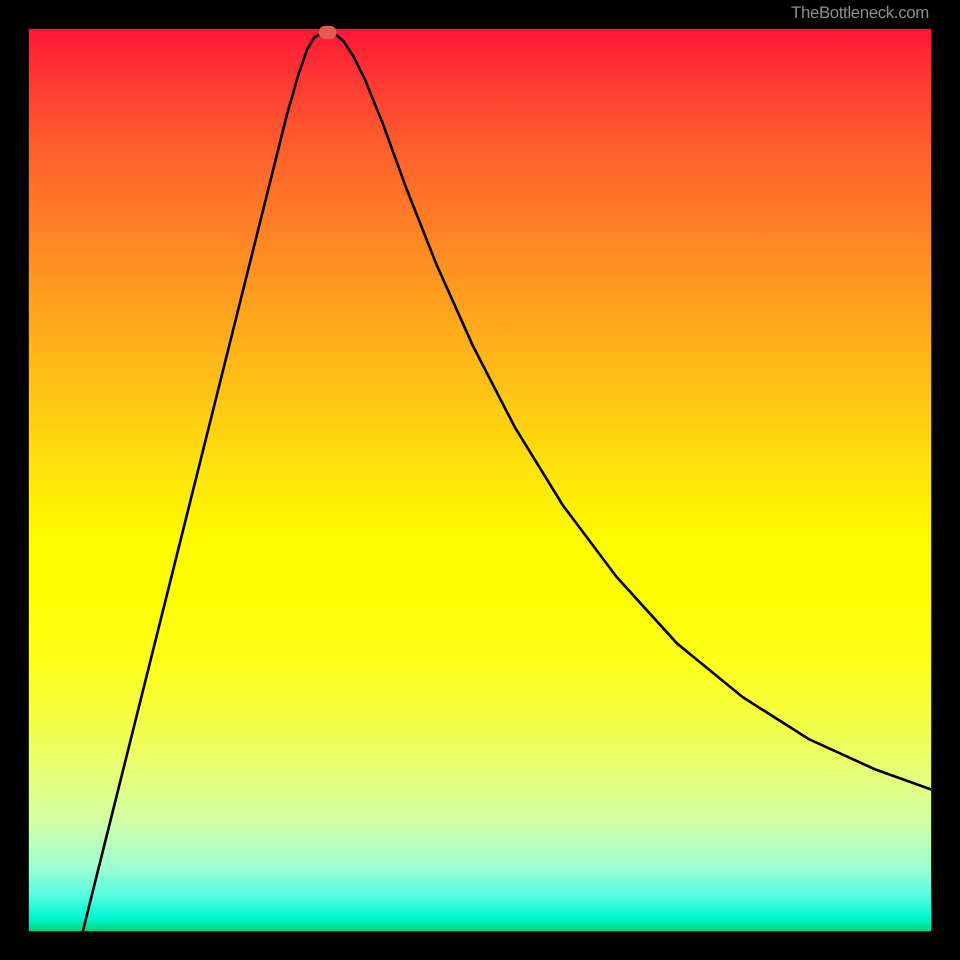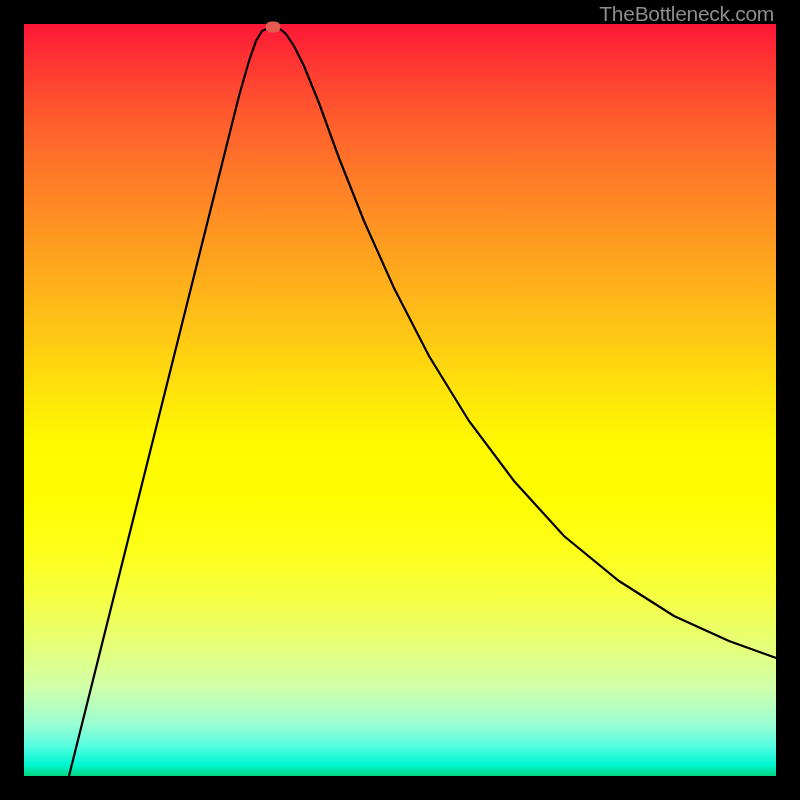--- a/index.html
+++ b/index.html
@@ -38,21 +38,21 @@
       #00f7d2 98.5%,
       #04d47f 100%
     );
   }
   .watermark {
     position: absolute;
     top: 2px;
     right: 26px;
     color: #8d8d8d;
     font-family: Arial, Helvetica, sans-serif;
-    font-size: 21px;
+    font-size: 14px;
     letter-spacing: -0.3px;
   }
   .curve-svg {
     position: absolute;
     left: 24px;
     top: 24px;
     width: 752px;
     height: 752px;
   }
   .marker {

